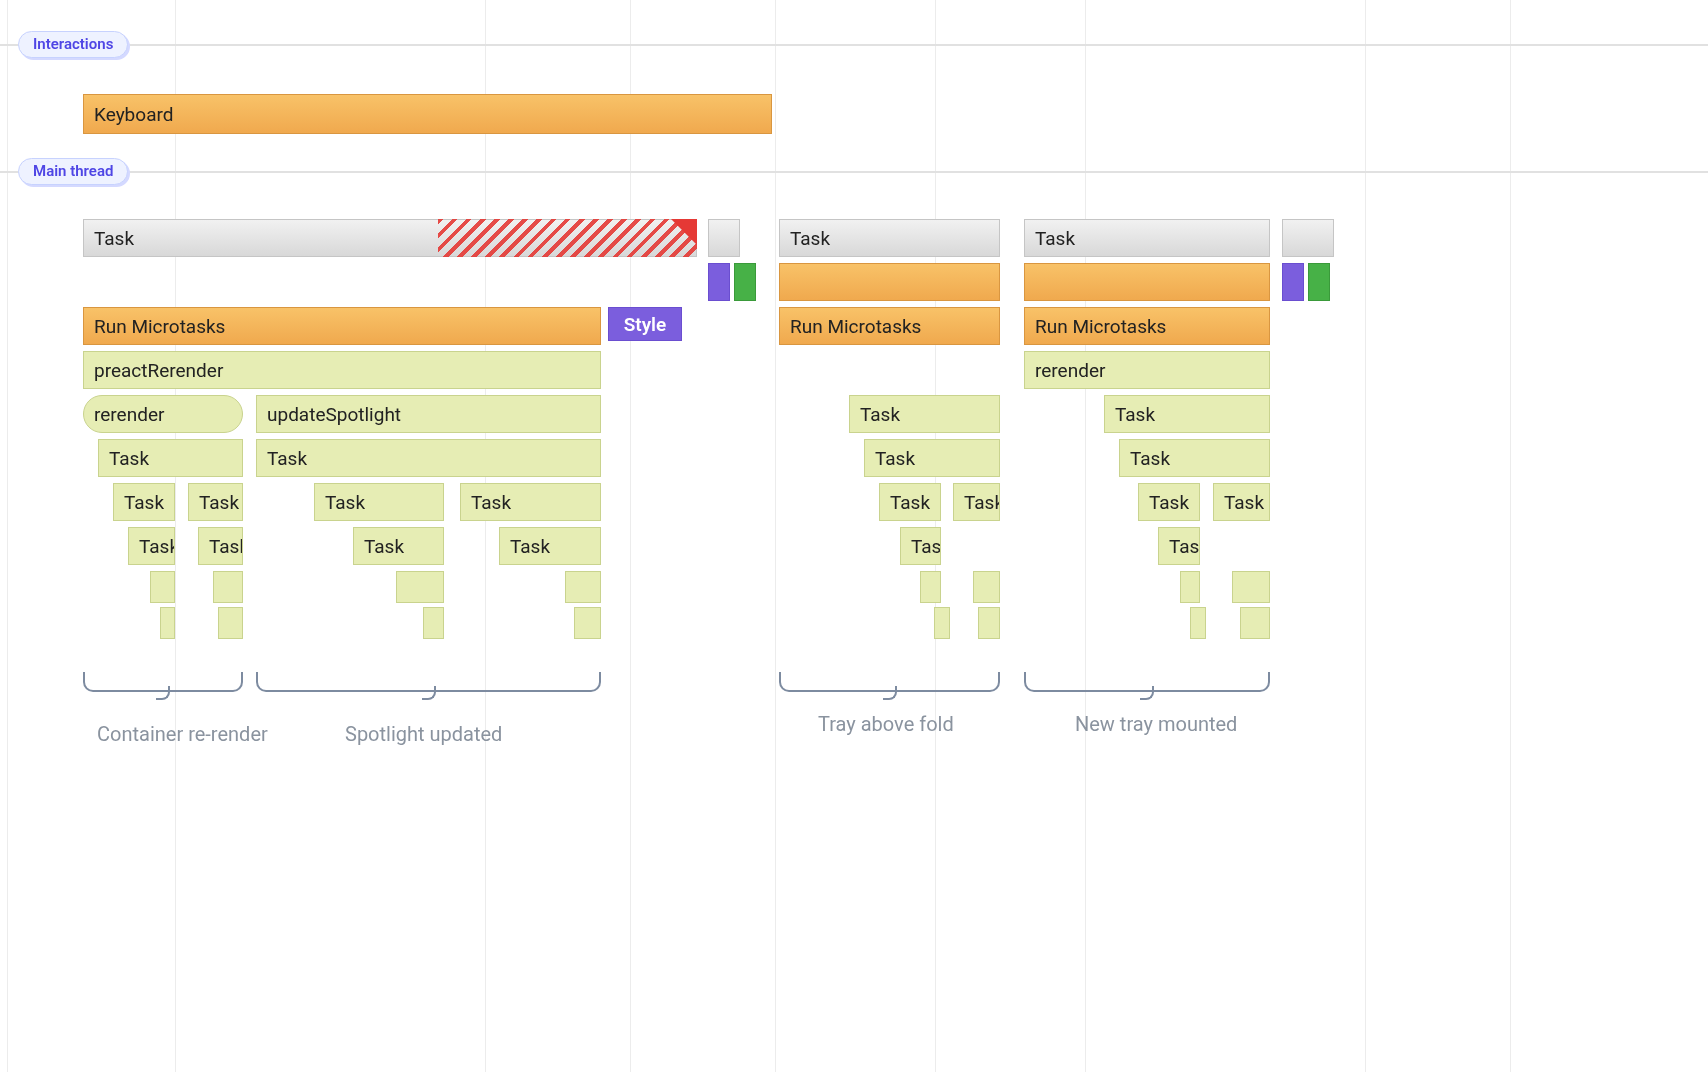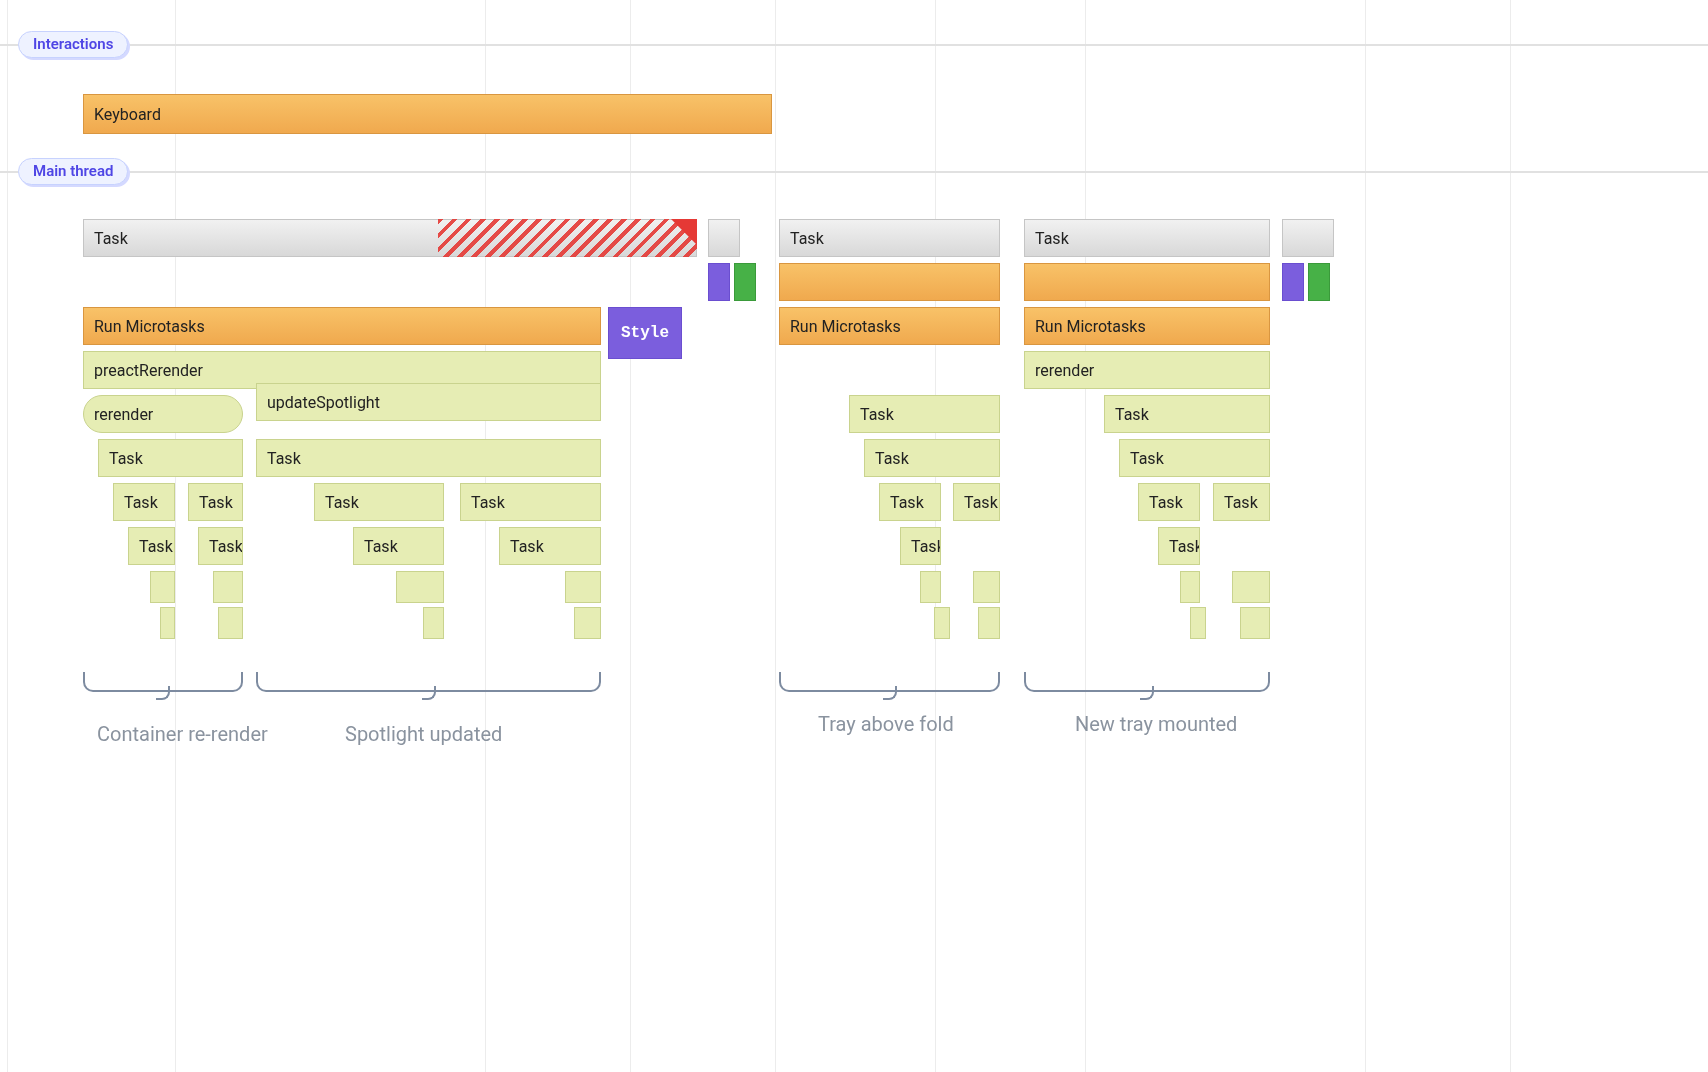--- a/index.html
+++ b/index.html
@@ -46,21 +46,21 @@
   }
 
   .canvas { position: absolute; inset: 0; }
 
   .bar {
     position: absolute;
     height: 40px;
     display: flex;
     align-items: center;
     padding-left: 10px;
-    font-size: 16px;
+    font-size: 19px;
     color: #222;
     border: 1px solid rgba(0,0,0,0.15);
     white-space: nowrap;
     overflow: hidden;
   }
 
   .bar.orange {
     background: linear-gradient(to bottom, #f8c268, #f0a94e);
     border-color: #d99640;
   }
@@ -166,27 +166,27 @@
     <div class="bar grey" style="left: 779px; top: 219px; width: 221px; height: 38px;">Task</div>
     <div class="bar grey" style="left: 1024px; top: 219px; width: 246px; height: 38px;">Task</div>
     <div class="bar grey" style="left: 1282px; top: 219px; width: 52px; height: 38px;"></div>
     <div class="bar chip purple2" style="left: 708px; top: 263px; width: 22px; height: 38px;"></div>
     <div class="bar chip green2" style="left: 734px; top: 263px; width: 22px; height: 38px;"></div>
     <div class="bar orange" style="left: 779px; top: 263px; width: 221px; height: 38px;"></div>
     <div class="bar orange" style="left: 1024px; top: 263px; width: 246px; height: 38px;"></div>
     <div class="bar chip purple2" style="left: 1282px; top: 263px; width: 22px; height: 38px;"></div>
     <div class="bar chip green2" style="left: 1308px; top: 263px; width: 22px; height: 38px;"></div>
     <div class="bar orange" style="left: 83px; top: 307px; width: 518px; height: 38px;">Run Microtasks</div>
-    <div class="bar purple" style="left: 608px; top: 307px; width: 74px; height: 52px; font-family: Liberation Mono, monospace;">Style</div>
+    <div class="bar purple" style="left: 608px; top: 307px; width: 74px; height: 34px;">Style</div>
     <div class="bar orange" style="left: 779px; top: 307px; width: 221px; height: 38px;">Run Microtasks</div>
     <div class="bar orange" style="left: 1024px; top: 307px; width: 246px; height: 38px;">Run Microtasks</div>
     <div class="bar green" style="left: 83px; top: 351px; width: 518px; height: 38px;">preactRerender</div>
     <div class="bar green" style="left: 1024px; top: 351px; width: 246px; height: 38px;">rerender</div>
     <div class="bar green" style="left: 83px; top: 395px; width: 160px; height: 38px; border-radius: 19px;">rerender</div>
-    <div class="bar green" style="left: 256px; top: 383px; width: 345px; height: 38px;">updateSpotlight</div>
+    <div class="bar green" style="left: 256px; top: 395px; width: 345px; height: 38px;">updateSpotlight</div>
     <div class="bar green" style="left: 849px; top: 395px; width: 151px; height: 38px;">Task</div>
     <div class="bar green" style="left: 1104px; top: 395px; width: 166px; height: 38px;">Task</div>
     <div class="bar green" style="left: 98px; top: 439px; width: 145px; height: 38px;">Task</div>
     <div class="bar green" style="left: 256px; top: 439px; width: 345px; height: 38px;">Task</div>
     <div class="bar green" style="left: 864px; top: 439px; width: 136px; height: 38px;">Task</div>
     <div class="bar green" style="left: 1119px; top: 439px; width: 151px; height: 38px;">Task</div>
     <div class="bar green" style="left: 113px; top: 483px; width: 62px; height: 38px;">Task</div>
     <div class="bar green" style="left: 188px; top: 483px; width: 55px; height: 38px;">Task</div>
     <div class="bar green" style="left: 314px; top: 483px; width: 130px; height: 38px;">Task</div>
     <div class="bar green" style="left: 460px; top: 483px; width: 141px; height: 38px;">Task</div>

